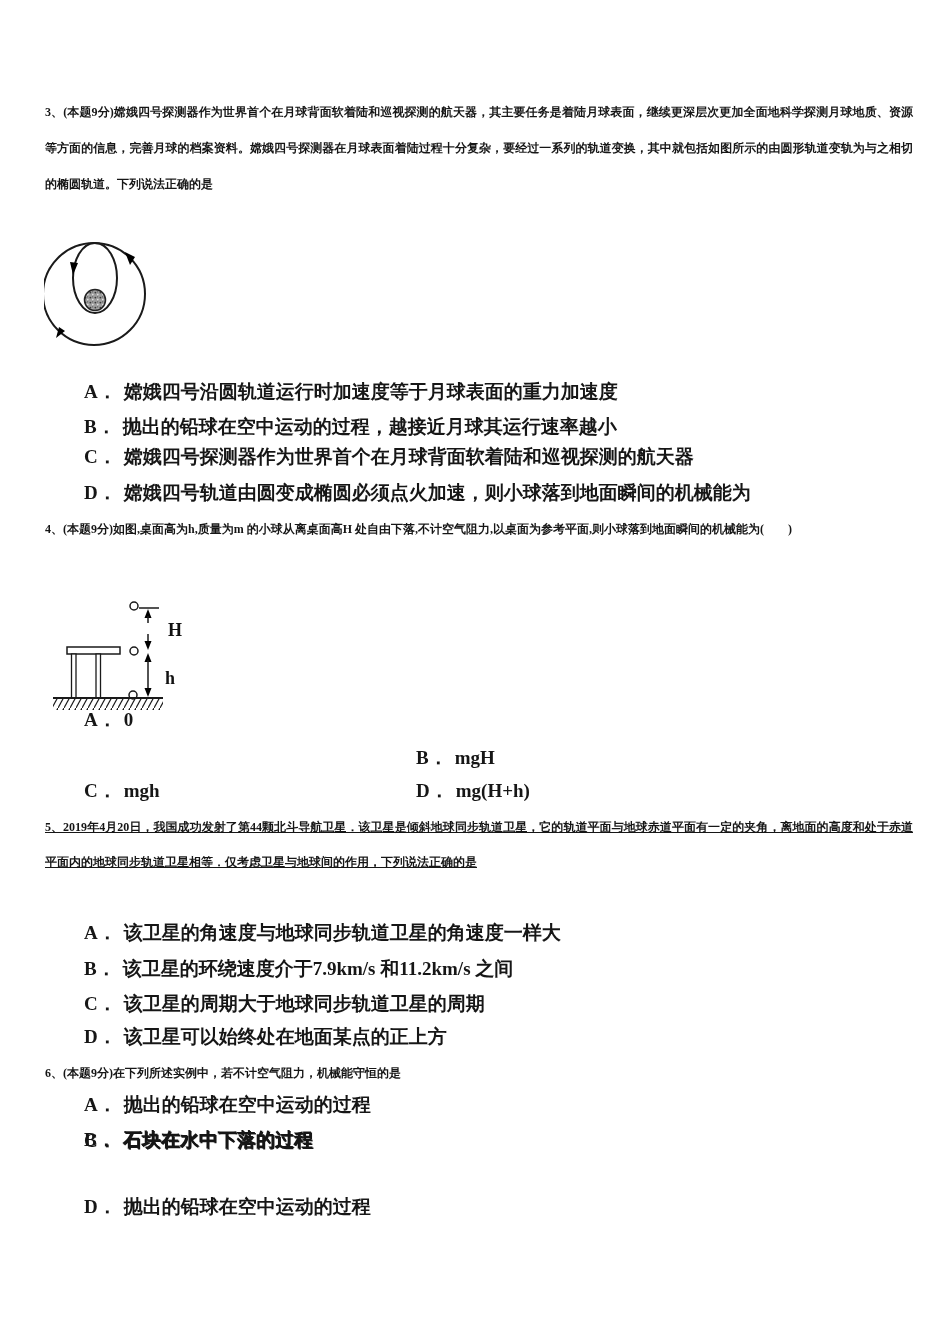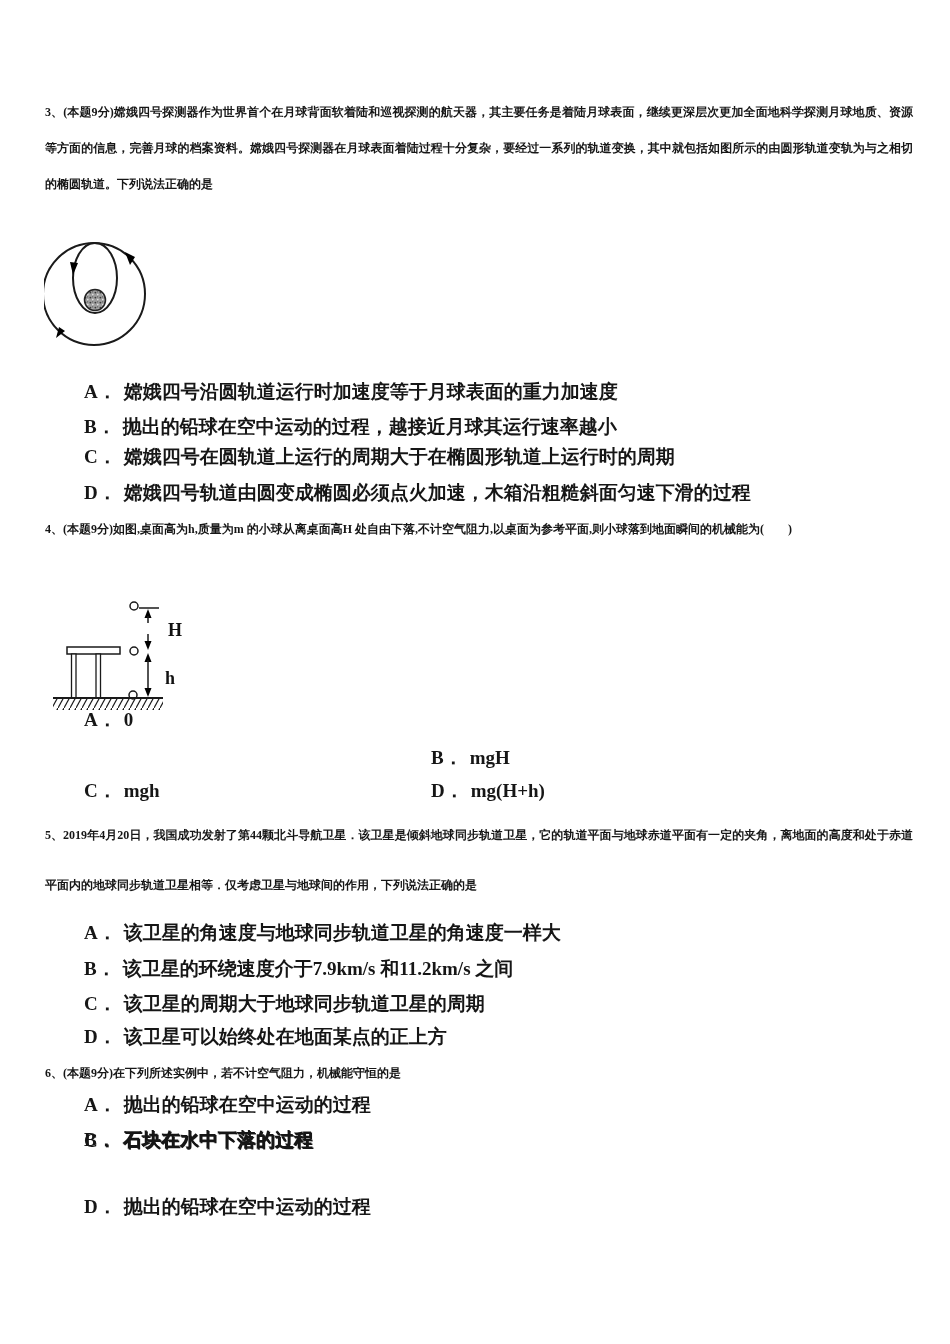--- a/index.html
+++ b/index.html
@@ -13,31 +13,31 @@
     overflow:hidden;
   }
   .stem {
     position:absolute;
     left:45px;
     width:868px;
     font-size:12px;
     line-height:36px;
     text-align:justify;
   }
-  .stem.tight { line-height:50px; }
+  .stem.tight { line-height:35px;text-decoration:underline; }
   .option {
     position:absolute;
     left:45px;
     font-size:19px;
     line-height:34px;
     white-space:nowrap;
     margin-left:39px;
   }
   .option .opt-label { margin-right:7px; }
-  .option.col2 { left:392px; }
+  .option.col2 { left:377px; }
   .figure { position:absolute; }
   .fig-label {
     position:absolute;
     font-size:18px;
     color:#111111;
     font-family:"Liberation Serif","DejaVu Serif",serif;
     font-weight:bold;
     line-height:1;
   }
   svg { display:block; }
@@ -61,22 +61,22 @@
     <ellipse cx="51" cy="37" rx="22" ry="35" fill="none" stroke="#1a1a1a" stroke-width="2"></ellipse>
     <circle cx="51" cy="59" r="10.5" fill="url(#moonspeck)" stroke="#222222" stroke-width="1.5"></circle>
     <polygon points="26,21 34,22 29,34"></polygon>
     <polygon points="81,11 91,16 86,24"></polygon>
     <polygon points="12,97 21,90 15,86"></polygon>
   </svg>
 </div>
 
 <div class="option" style="top:375px"><span class="opt-label">A．</span><span>嫦娥四号沿圆轨道运行时加速度等于月球表面的重力加速度</span></div>
 <div class="option" style="top:410px"><span class="opt-label">B．</span><span>抛出的铅球在空中运动的过程，越接近月球其运行速率越小</span></div>
-<div class="option" style="top:440px"><span class="opt-label">C．</span><span>嫦娥四号在圆轨道上运行的周期大于在椭圆形轨道上运行时的周期</span></div>
-<div class="option" style="top:476px"><span class="opt-label">D．</span><span>嫦娥四号轨道由圆变成椭圆必须点火加速，木箱沿粗糙斜面匀速下滑的过程</span></div>
+<div class="option" style="top:440px"><span class="opt-label">C．</span><span>嫦娥四号探测器作为世界首个在月球背面软着陆和巡视探测的航天器</span></div>
+<div class="option" style="top:476px"><span class="opt-label">D．</span><span>嫦娥四号轨道由圆变成椭圆必须点火加速，则小球落到地面瞬间的机械能为</span></div>
 
 <div class="stem" style="top:511px">4、(本题9分)如图,桌面高为h,质量为m 的小球从离桌面高H 处自由下落,不计空气阻力,以桌面为参考平面,则小球落到地面瞬间的机械能为(　　)</div>
 
 <div class="figure" style="left:40px; top:598px; width:200px; height:120px;">
   <svg width="200" height="120" viewBox="0 0 200 120">
     <defs>
       <pattern id="groundhatch" patternUnits="userSpaceOnUse" width="6" height="11">
         <line x1="0" y1="11" x2="6" y2="0" stroke="#1a1a1a" stroke-width="1.2"></line>
       </pattern>
     </defs>

